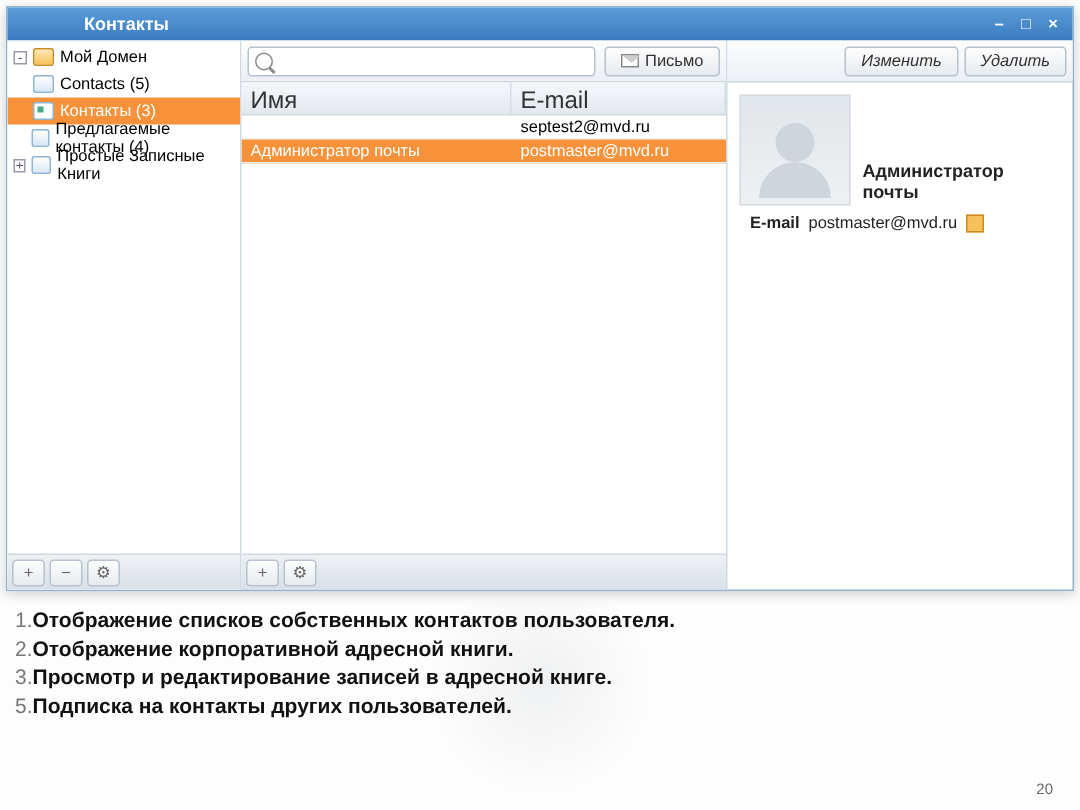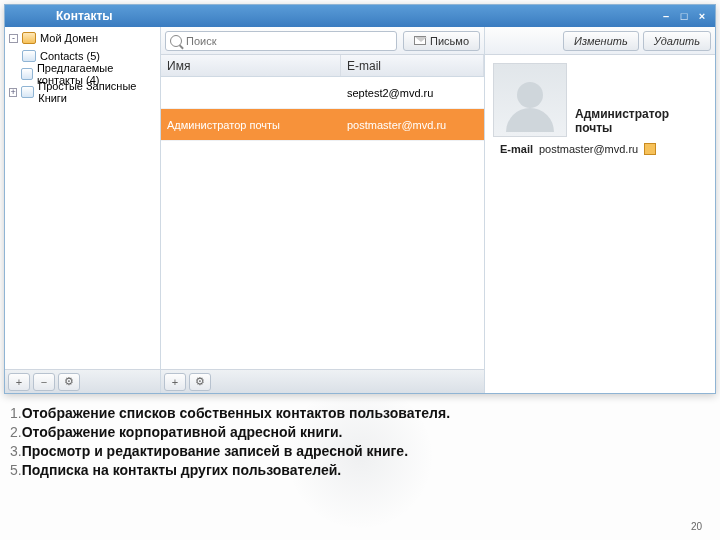--- a/index.html
+++ b/index.html
@@ -24,26 +24,26 @@
   .tbtn { width: 22px; height: 18px; border: 1px solid #b7c2cf; border-radius: 3px; background: linear-gradient(#fdfdfd,#e6eaef); font-size: 11px; color: #666; display: flex; align-items: center; justify-content: center; cursor: pointer; }
   .middle { flex: 1; display: flex; flex-direction: column; border-right: 1px solid #cfd9e3; min-width: 0; }
   .toolbar { height: 28px; border-bottom: 1px solid #d0d7e0; background: linear-gradient(#fdfdfd,#ecf0f5); display: flex; align-items: center; padding: 0 4px; gap: 6px; }
   .search { flex: 1; display: flex; align-items: center; height: 20px; border: 1px solid #b7c2cf; border-radius: 3px; background: #fff; padding: 0 4px; gap: 4px; }
   .search .sicon { width: 12px; height: 12px; border: 1.5px solid #888; border-radius: 50%; position: relative; }
   .search .sicon:after { content:""; position:absolute; width:5px; height:1.5px; background:#888; bottom:-2px; right:-3px; transform:rotate(45deg); }
   .search input { flex:1; border:none; outline:none; font-size:11px; color:#888; background:transparent; }
   .btn { height: 20px; border: 1px solid #b7c2cf; border-radius: 3px; background: linear-gradient(#fdfdfd,#e6eaef); font-size: 11px; padding: 0 10px; display: flex; align-items: center; gap: 4px; cursor: pointer; color: #333; }
   .btn .penv { width: 12px; height: 9px; background: #fff; border: 1px solid #888; position: relative; }
   .btn .penv:after { content:""; position:absolute; left:0; top:0; width:0; height:0; border-left:6px solid transparent; border-right:6px solid transparent; border-top:5px solid #ccc; }
-  .thead { height: 22px; background: linear-gradient(#f5f7fa,#e3e8ef); border-bottom: 1px solid #cfd9e3; display: flex; font-size: 12px; color: #333; }
+  .thead { height: 22px; background: linear-gradient(#f5f7fa,#e3e8ef); border-bottom: 1px solid #cfd9e3; display: flex; font-size: 16px; color: #333; }
   .thead .col { padding: 4px 6px; border-right: 1px solid #d7dde5; }
   .col-name { width: 180px; }
   .col-mail { flex: 1; }
   .rows { flex: 1; overflow: auto; font-size: 11px; }
-  .row { height: 32px; display: flex; align-items: center; border-bottom: 1px solid #eef0f3; cursor: pointer; }
+  .row { height: 16px; display: flex; align-items: center; border-bottom: 1px solid #eef0f3; cursor: pointer; }
   .row .col { padding: 0 6px; overflow: hidden; text-overflow: ellipsis; white-space: nowrap; }
   .row.selected { background: #f7923a; color: #fff; }
   .detail { width: 230px; display: flex; flex-direction: column; }
   .dtoolbar { height: 28px; border-bottom: 1px solid #d0d7e0; background: linear-gradient(#fdfdfd,#ecf0f5); display: flex; align-items: center; justify-content: flex-end; padding: 0 4px; gap: 4px; font-style: italic; }
   .dbody { flex: 1; padding: 8px; font-size: 11px; color: #222; }
   .avatar { width: 74px; height: 74px; border: 1px solid #d3d8de; background: linear-gradient(#e1e6ea,#eef1f4); position: relative; float: left; margin-right: 8px; }
   .avatar:before { content:""; position:absolute; left:50%; top:18px; width:26px; height:26px; background:#cfd6db; border-radius:50%; transform:translateX(-50%); }
   .avatar:after { content:""; position:absolute; left:50%; bottom:4px; width:48px; height:24px; background:#cfd6db; border-radius:24px 24px 0 0; transform:translateX(-50%); }
   .dname { font-weight: bold; margin-top: 44px; font-size: 12px; }
   .drow { clear: both; margin-top: 8px; display: flex; align-items: center; gap: 6px; }
@@ -73,20 +73,25 @@
         <div class="tree-row">
           <span class="sq">-</span>
           <span class="ficon domain"></span>
           <span>Мой Домен</span>
         </div>
         <div class="tree-row">
           <span class="sq hidden"></span>
           <span class="ficon open"></span>
           <span>Contacts (5)</span>
         </div>
+        <div class="tree-row selected">
+          <span class="sq hidden"></span>
+          <span class="ficon card"></span>
+          <span>Контакты (3)</span>
+        </div>
         <div class="tree-row">
           <span class="sq hidden"></span>
           <span class="ficon open"></span>
           <span>Предлагаемые контакты (4)</span>
         </div>
         <div class="tree-row">
           <span class="sq">+</span>
           <span class="ficon open"></span>
           <span>Простые Записные Книги</span>
         </div>
@@ -95,21 +100,20 @@
         <div class="tbtn">+</div>
         <div class="tbtn">−</div>
         <div class="tbtn">⚙</div>
       </div>
     </div>
 
     <div class="middle">
       <div class="toolbar">
         <div class="search">
           <span class="sicon"></span>
-          <input placeholder="Поиск" style="">
         </div>
         <div class="btn">
           <span class="penv"></span>
           <span>Письмо</span>
         </div>
       </div>
       <div class="thead">
         <div class="col col-name">Имя</div>
         <div class="col col-mail">E-mail</div>
       </div>

